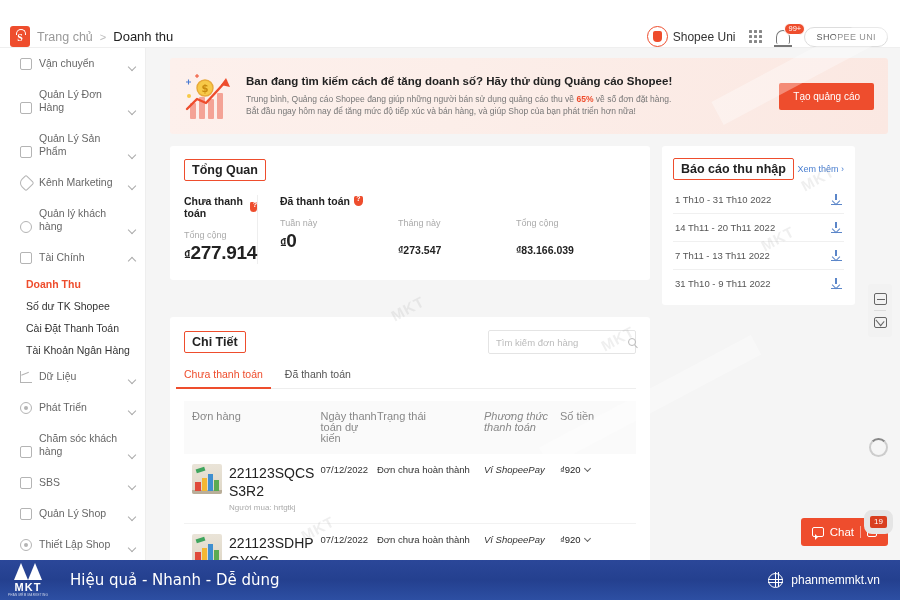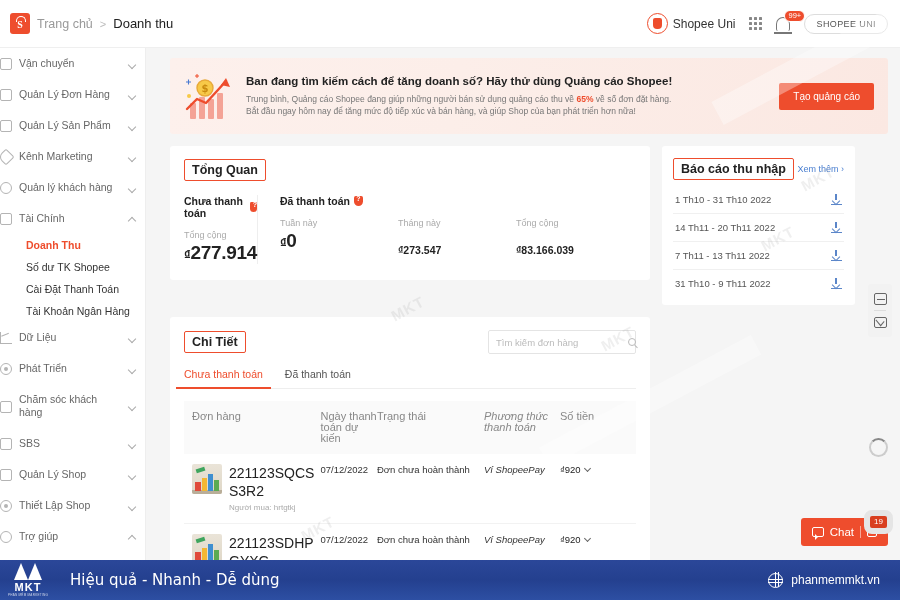--- a/index.html
+++ b/index.html
@@ -6,21 +6,21 @@
   html, body {
     width: 900px; height: 600px;
     font-family: "Liberation Sans", sans-serif;
     background: #fff; overflow: hidden;
   }
   #app { position: relative; width: 900px; height: 600px; background: #f5f5f5; }
 
   
   .topbar {
     position: absolute; top: 0; left: 0; width: 900px; height: 48px;
-    background: #fff; display: flex; align-items: center;
+    background: #fff; display: flex; align-items: flex-end;
     border-bottom: 1px solid #efefef; z-index: 20;
   }
   .crumb-wrap { display: flex; align-items: center; padding-left: 10px; gap: 7px; }
   .shopee-logo {
     width: 20px; height: 21px; background: #ee4d2d; border-radius: 3px;
     position: relative; display: inline-block;
   }
   .shopee-logo::before {
     content: ""; position: absolute; left: 6px; top: 2.5px; width: 8px; height: 5px;
     border: 1.5px solid #fff; border-bottom: none;
@@ -73,21 +73,21 @@
     font-size: 9px; color: #555; letter-spacing: 0.4px; background: #fff;
   }
 
   
   .sidebar {
     position: absolute; top: 48px; left: 0; width: 146px; height: 512px;
     background: #fff; border-right: 1px solid #eee; overflow: hidden;
     z-index: 10;
   }
   .nav-item {
-    display: flex; align-items: center; padding: 9px 10px 9px 0;
+    display: flex; align-items: flex-end; padding: 9px 10px 9px 20px;
     gap: 7px; cursor: pointer;
   }
   .nav-ico {
     width: 12px; height: 12px; flex: 0 0 12px; margin-top: 1px;
     border: 1.2px solid #b4b4b4; border-radius: 2px; position: relative;
   }
   .nav-ico.round { border-radius: 50%; }
   .nav-ico.tag { transform: rotate(45deg); border-radius: 2px 2px 2px 6px; }
   .nav-ico.chart { border: none; }
   .nav-ico.chart::before {

